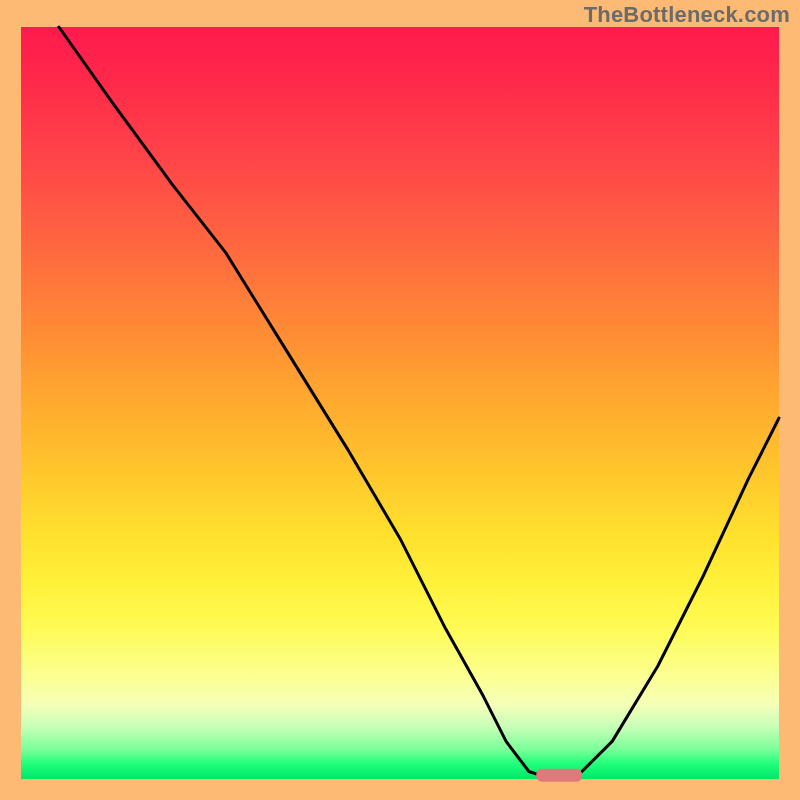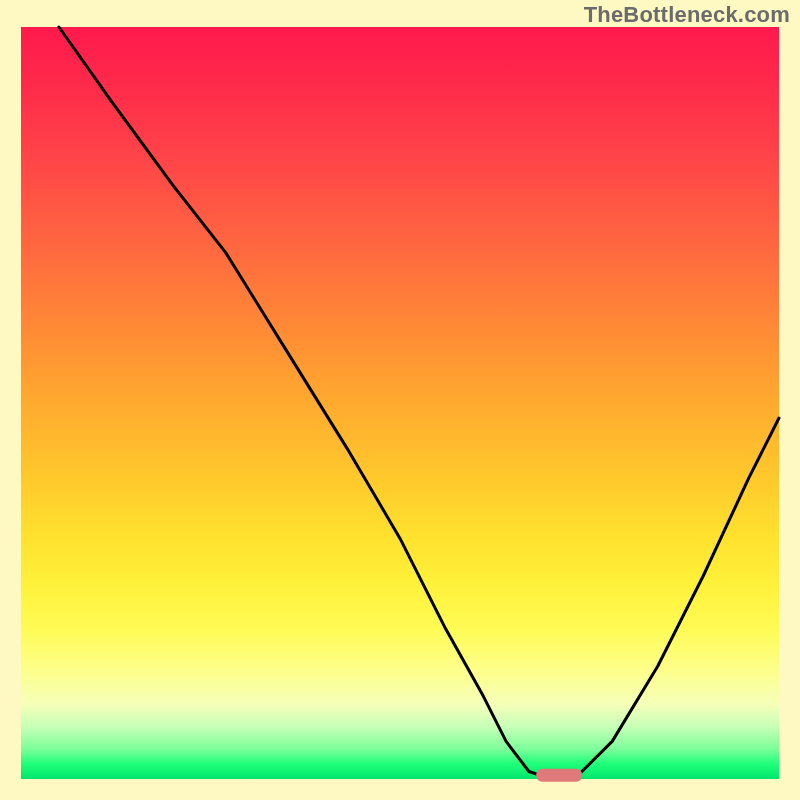--- a/index.html
+++ b/index.html
@@ -8,21 +8,21 @@
     width: 800px;
     height: 800px;
     background: #000;
     overflow: hidden;
     font-family: Arial, Helvetica, sans-serif;
   }
   .frame {
     position: relative;
     width: 800px;
     height: 800px;
-    background: #fef9c3;
+    background: #fdba74;
   }
   .watermark {
     position: absolute;
     top: 2px;
     right: 10px;
     font-size: 22px;
     font-weight: 600;
     color: #6b6b6b;
     letter-spacing: 0.2px;
     z-index: 10;

